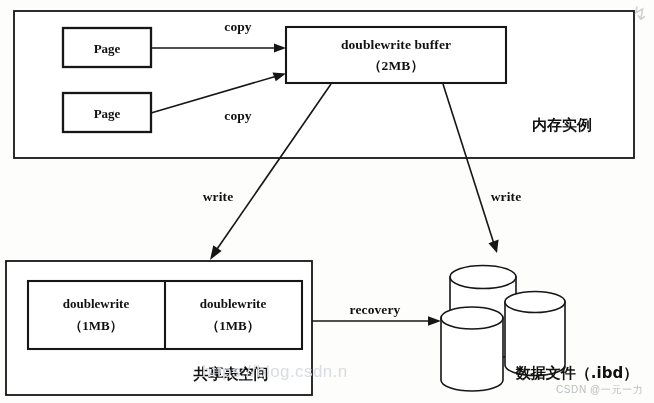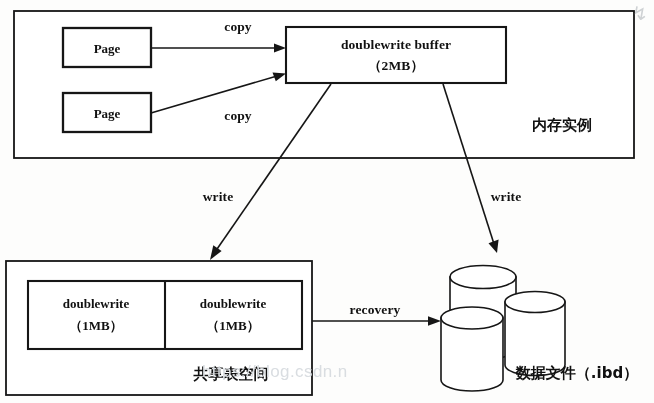--- a/index.html
+++ b/index.html
@@ -162,15 +162,16 @@
     <g>
       <path class="cyl-face" d="M 441 318 L 441 380 A 31 11 0 0 0 503 380 L 503 318 Z"></path>
       <ellipse cx="472" cy="318" rx="31" ry="11" class="cyl-face"></ellipse>
     </g>
 
     <text x="577" y="378" text-anchor="middle" class="txt label-cn">数据文件（.ibd）</text>
 
   </svg>
 
   <div class="watermark-url">https://blog.csdn.n</div>
+  <div class="watermark-csdn">CSDN @一元一力</div>
   <div class="corner-mark">↯</div>
 
 </div>
 
 </body></html>

